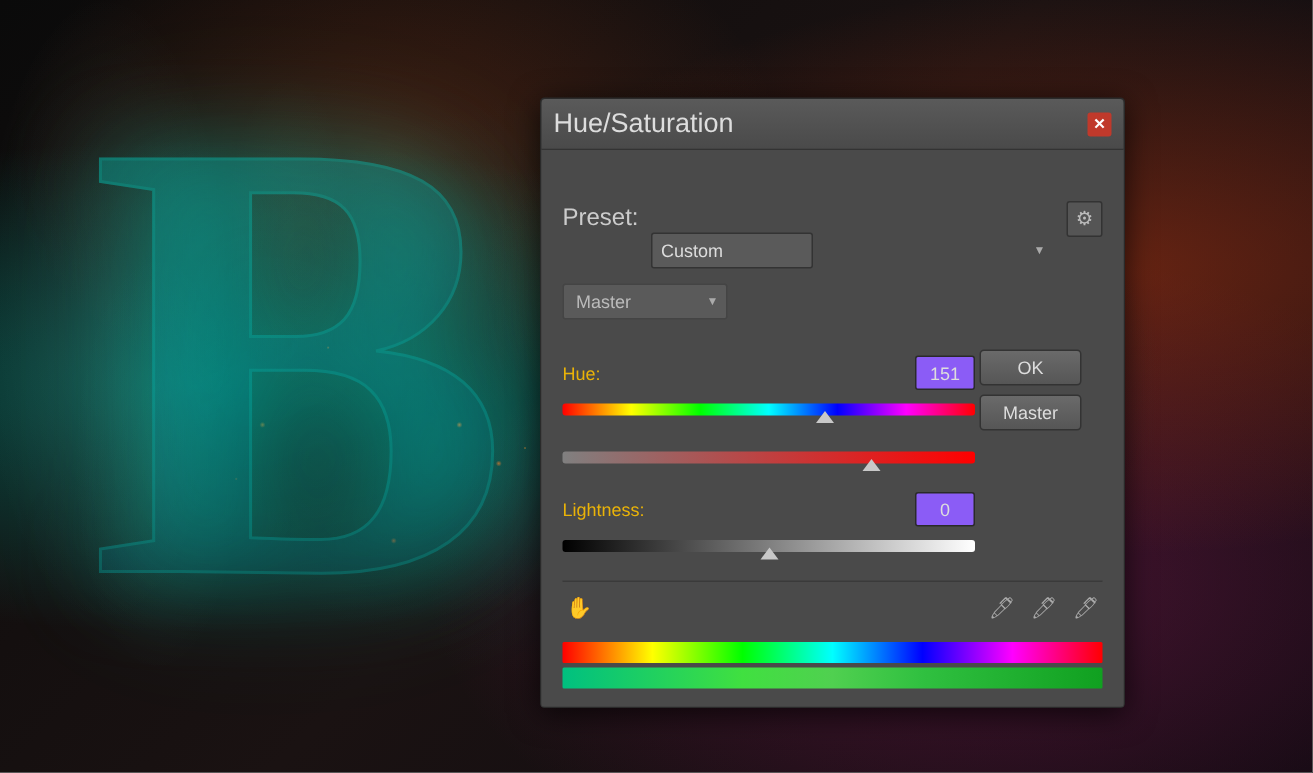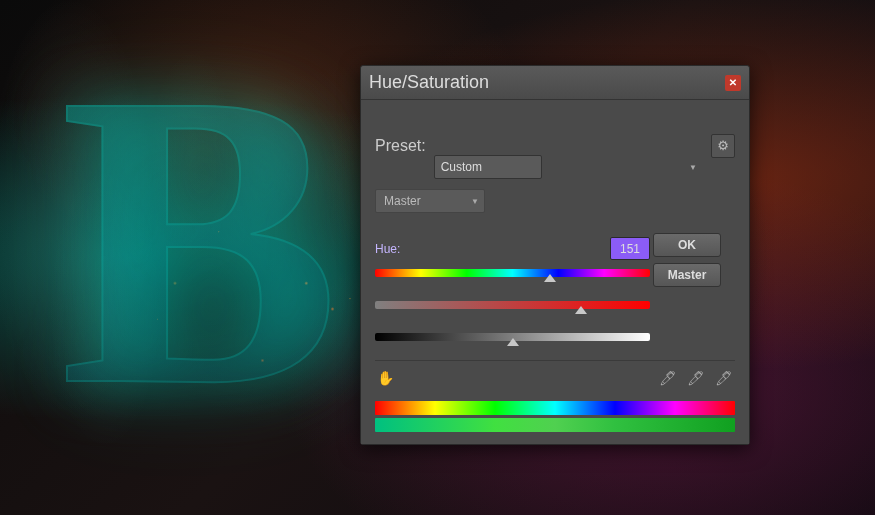--- a/index.html
+++ b/index.html
@@ -198,21 +198,20 @@
       width: 68px;
       height: 24px;
       background: linear-gradient(to bottom, #6a6a6a, #565656);
       border: 1px solid #333;
       border-radius: 3px;
       color: #ddd;
       font-size: 12px;
       cursor: pointer;
       text-align: center;
       line-height: 22px;
-      font-weight: bold;
     }
 
     
     .channel-row {
       margin-bottom: 24px;
     }
 
     .channel-select-wrapper {
       position: relative;
       display: inline-block;
@@ -253,21 +252,21 @@
     }
 
     .slider-header {
       display: flex;
       align-items: center;
       justify-content: space-between;
       margin-bottom: 4px;
     }
 
     .slider-label {
-      color: #c4b5fd;
+      color: #eab308;
       font-size: 12px;
     }
 
     .slider-value {
       background: #8b5cf6;
       border: 1px solid #2a2a2a;
       color: #ddd;
       width: 40px;
       height: 23px;
       text-align: center;
@@ -513,20 +512,24 @@
         </div>
 
         <div class="slider-row">
           <div class="slider-track-wrapper">
             <div class="sat-track"></div>
             <div class="slider-thumb" style="left: 75%;"></div>
           </div>
         </div>
 
         <div class="slider-row">
+          <div class="slider-header">
+            <span class="slider-label">Lightness:</span>
+            <input type="text" class="slider-value" value="0" style="">
+          </div>
           <div class="slider-track-wrapper">
             <div class="light-track"></div>
             <div class="slider-thumb" style="left: 50%;"></div>
           </div>
         </div>
 
       </div>
 
 
       <div class="tools-row">

